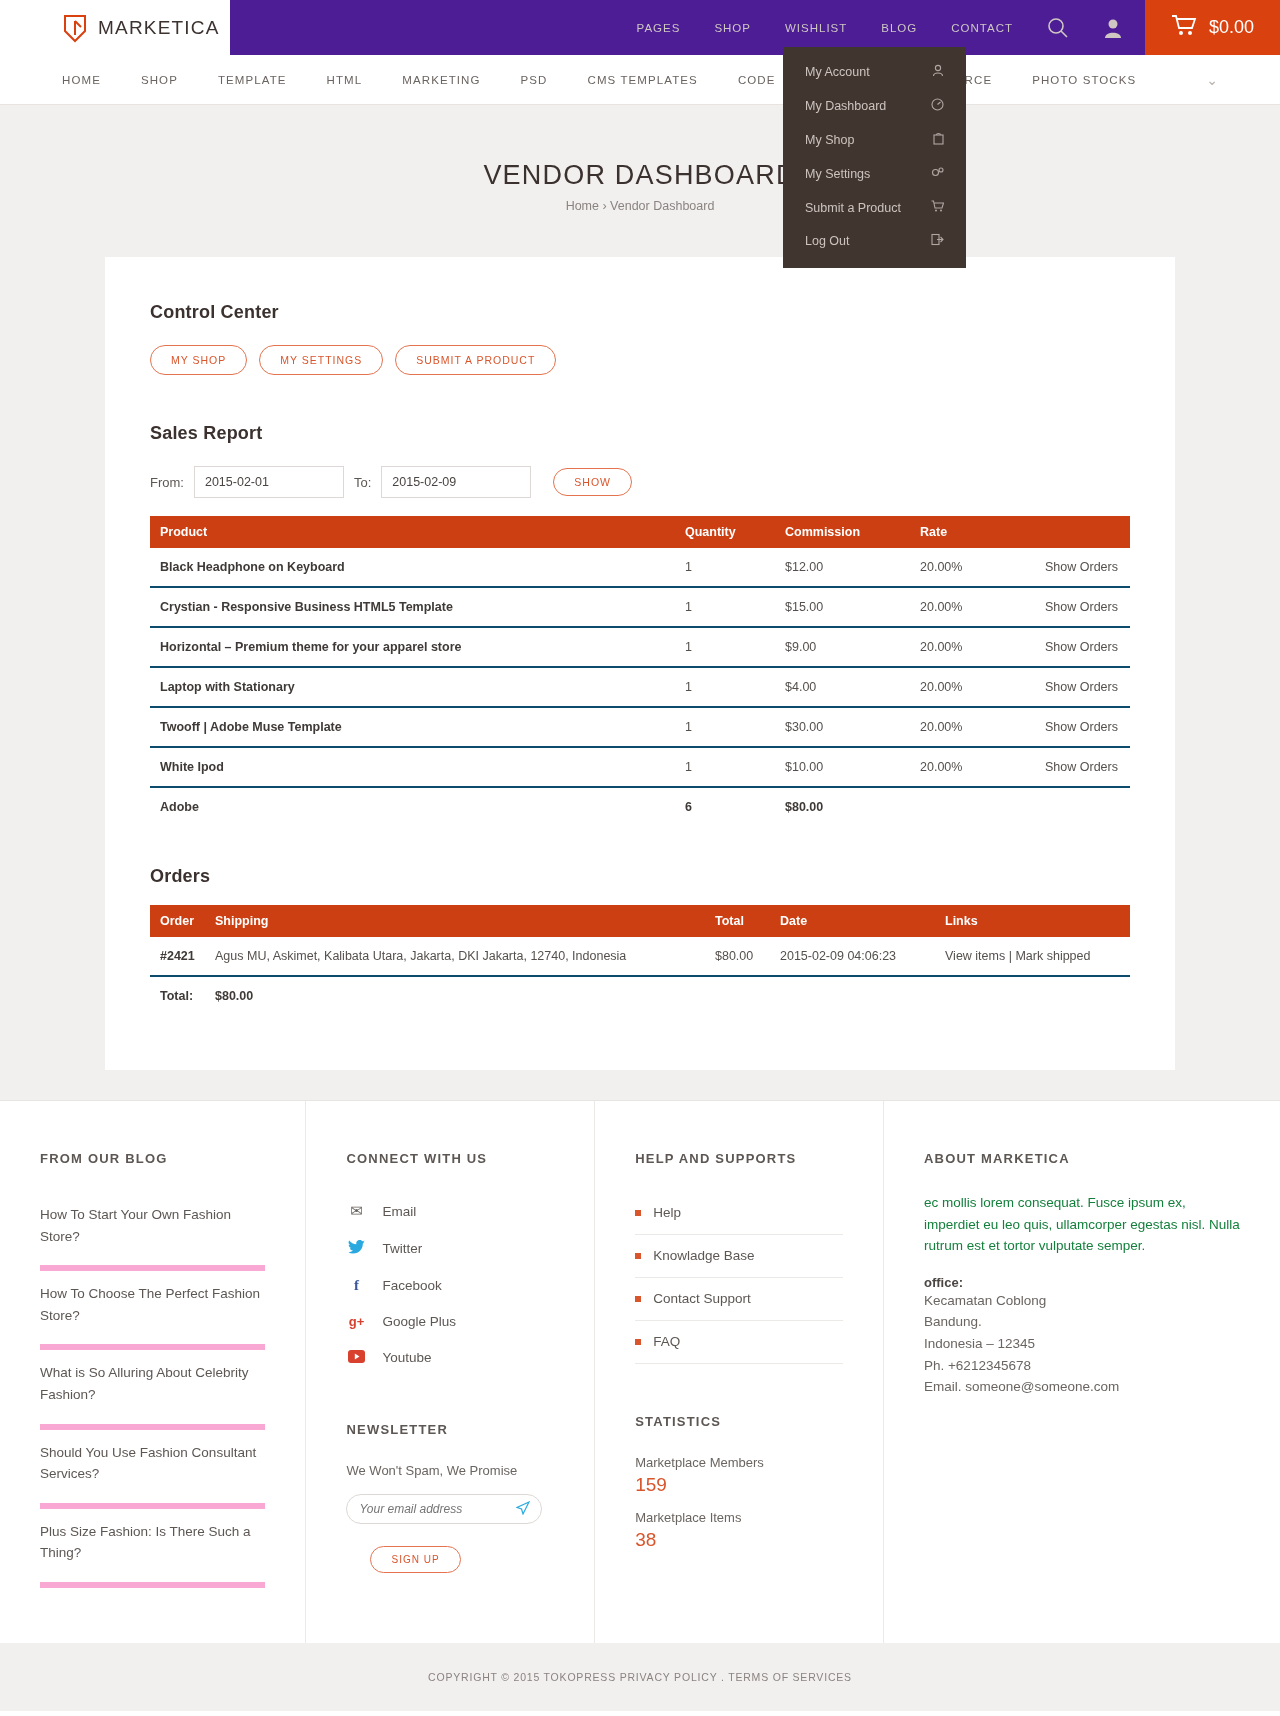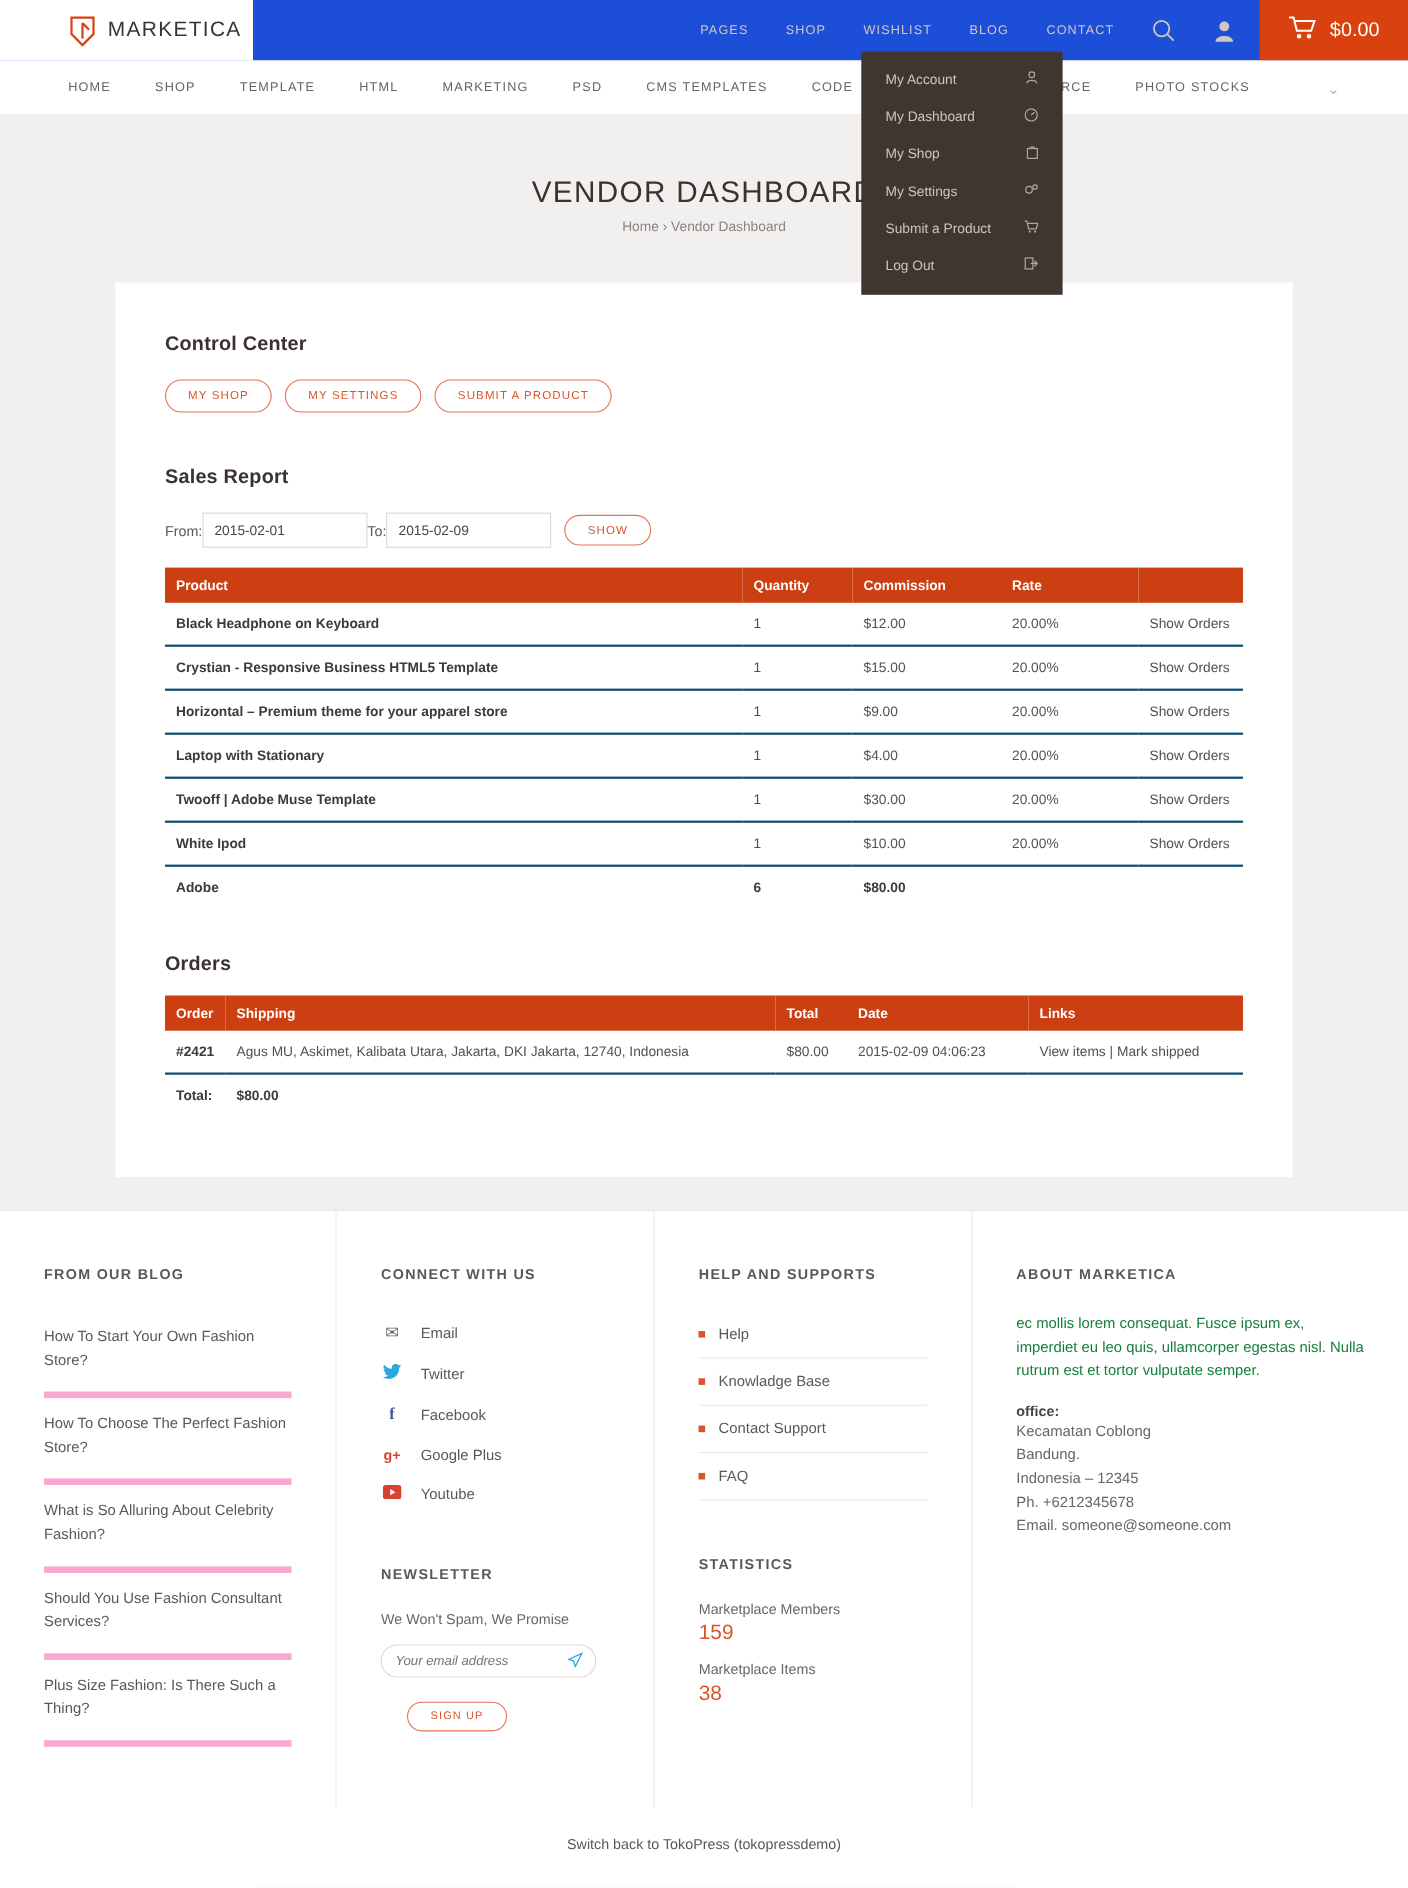--- a/index.html
+++ b/index.html
@@ -8,21 +8,21 @@
     font-family: "Liberation Sans", sans-serif;
     background: #ffffff;
     color: #555;
     font-size: 13px;
   }
   .page { width: 1280px; margin: 0 auto; position: relative; }
 
   
   .topbar {
     height: 55px;
-    background: #1d4ed8;
+    background: #4c1d95;
     display: flex;
     align-items: stretch;
     position: relative;
   }
   .logo-box {
     width: 230px;
     background: #ffffff;
     display: flex;
     align-items: center;
     padding-left: 62px;
@@ -142,20 +142,21 @@
     font-size: 10.5px;
     letter-spacing: 1px;
     background: #fff;
   }
 
   .sales-head { margin-top: 48px; }
   .filter-row {
     margin-top: 22px;
     display: flex;
     align-items: center;
+    gap: 10px;
     font-size: 13px;
     color: #5d5754;
   }
   .filter-row input[type=text] {
     border: 1px solid #ddd8d5;
     padding: 8px 10px;
     width: 150px;
     font-family: "Liberation Sans", sans-serif;
     font-size: 12.5px;
     color: #4a4442;
@@ -617,15 +618,16 @@
       <div class="about-p">ec mollis lorem consequat. Fusce ipsum ex, imperdiet eu leo quis, ullamcorper egestas nisl. Nulla rutrum est et tortor vulputate semper.</div>
       <div class="about-strong">office:</div>
       <div class="about-line">Kecamatan Coblong</div>
       <div class="about-line">Bandung.</div>
       <div class="about-line">Indonesia – 12345</div>
       <div class="about-line">Ph. +6212345678</div>
       <div class="about-line">Email. someone@someone.com</div>
     </div>
   </div>
 
+  <div class="copyright">COPYRIGHT © 2015 TOKOPRESS   PRIVACY POLICY . TERMS OF SERVICES</div>
   <div class="switchback">Switch back to TokoPress (tokopressdemo)</div>
 
 </div>
 
 </body></html>

